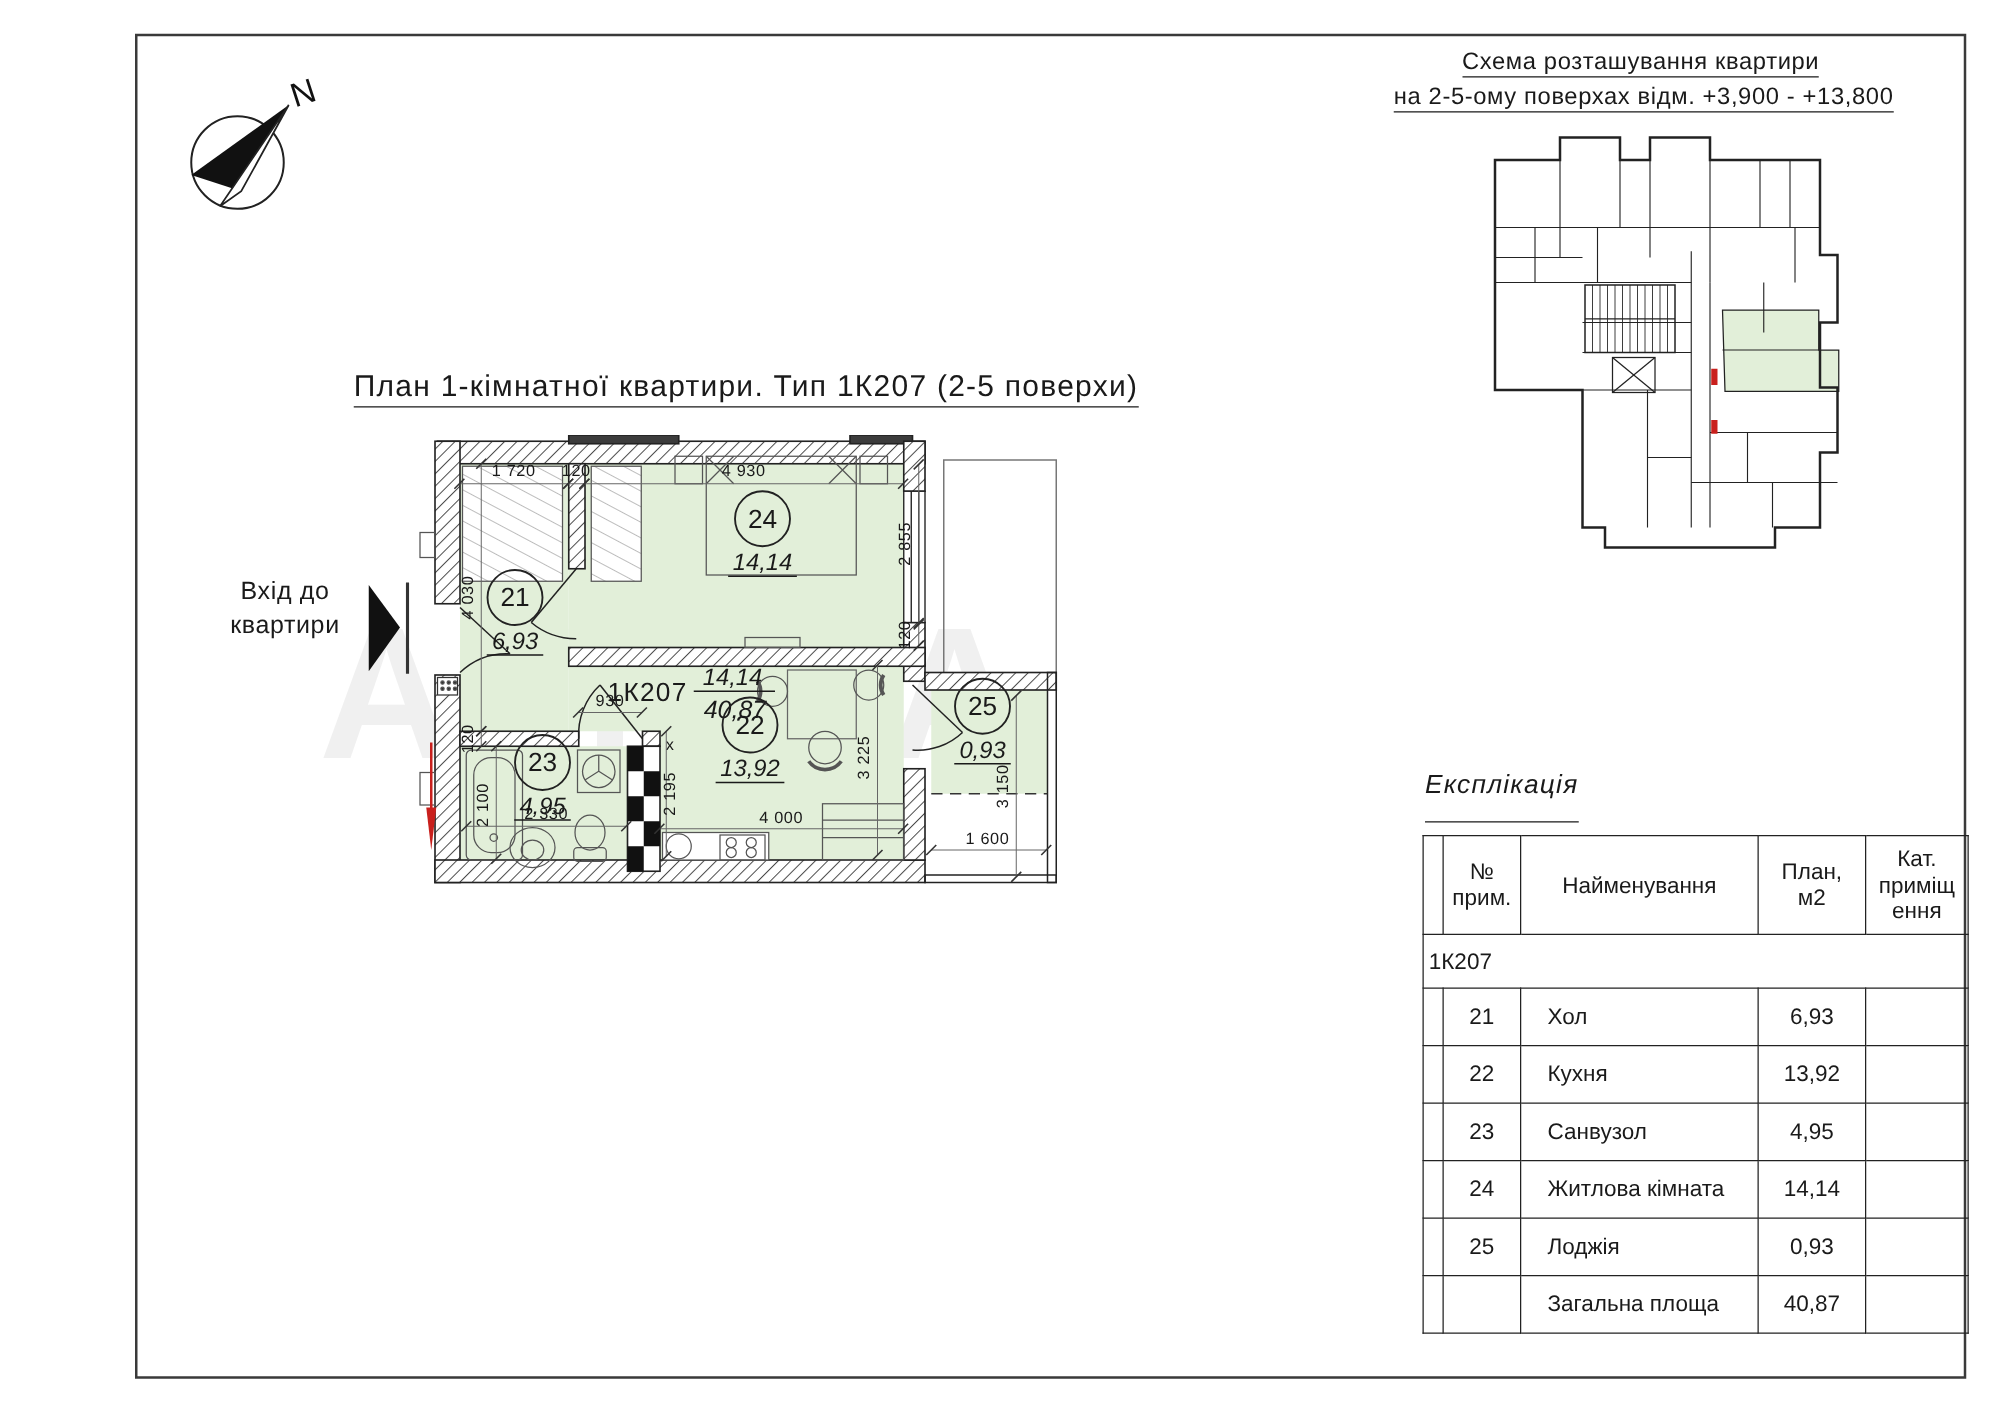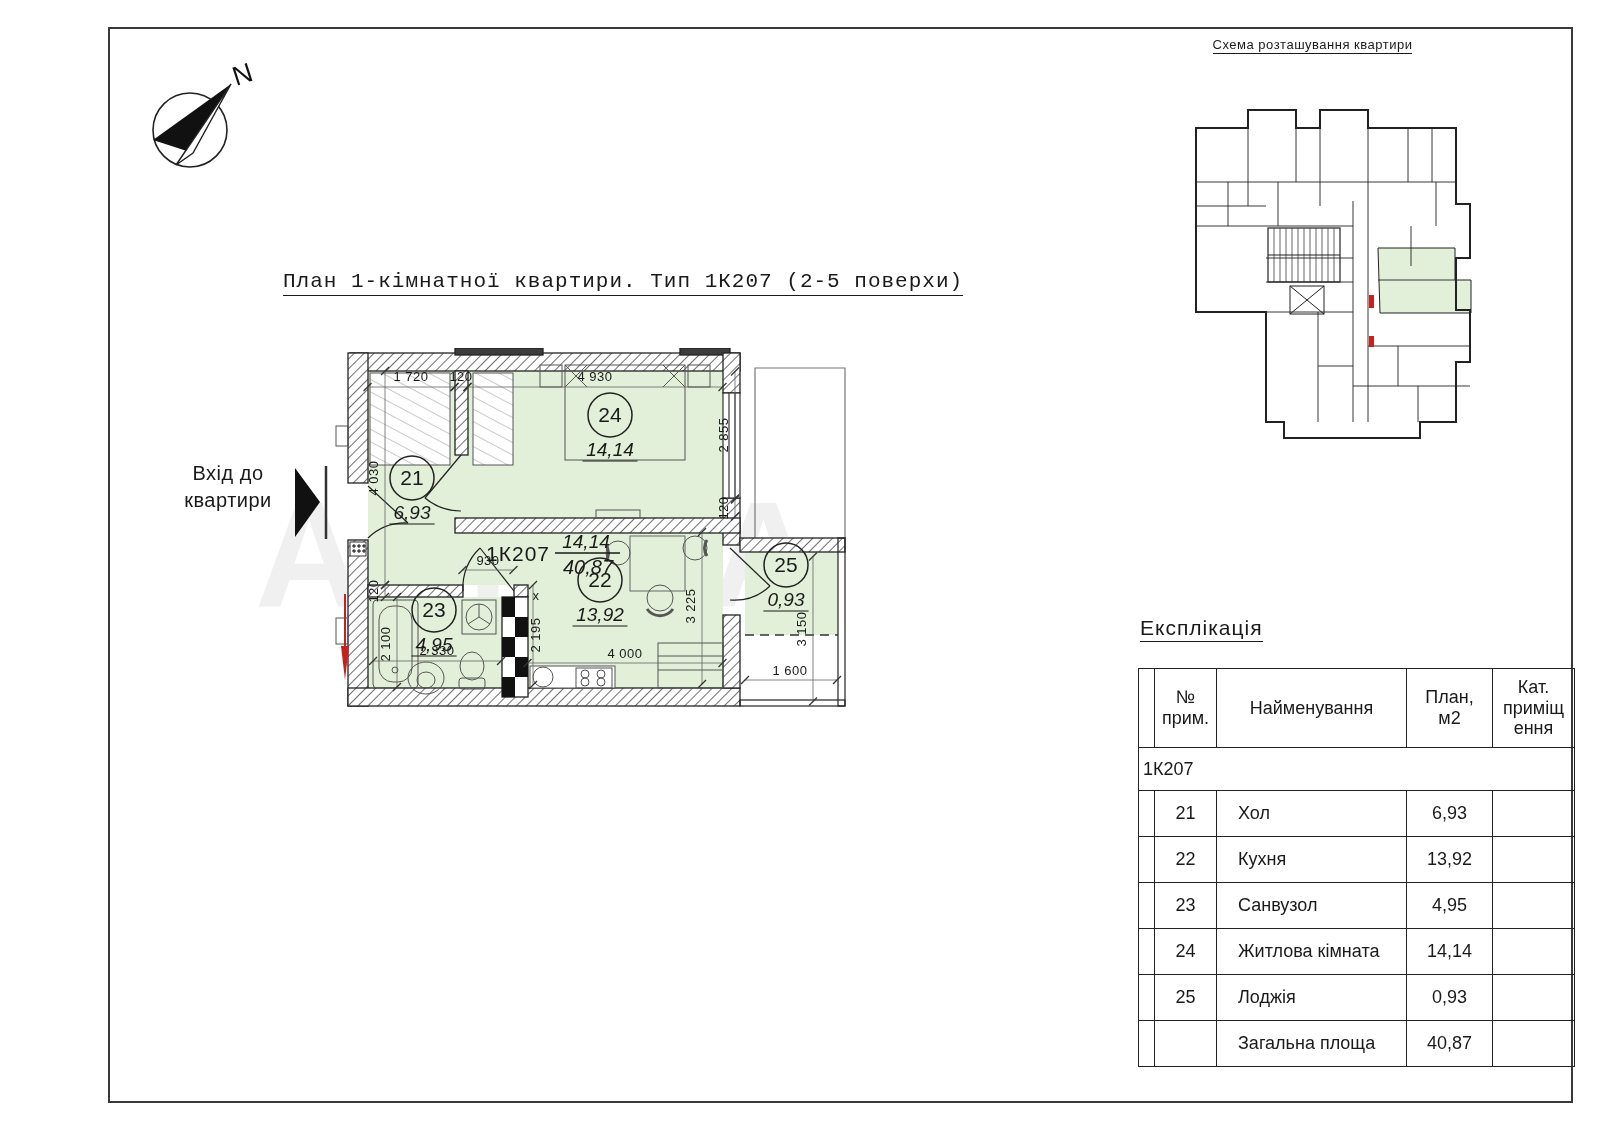--- a/index.html
+++ b/index.html
@@ -1,27 +1,27 @@
 <!DOCTYPE html>
 <html><head>
 <meta charset="utf-8">
 <style>
   html,body{margin:0;padding:0;}
   body{
     width:1600px;height:1132px;position:relative;background:#ffffff;
     font-family:"Liberation Sans", sans-serif;color:#1a1a1a;overflow:hidden;
   }
   .frame{position:absolute;left:108px;top:27px;width:1461px;height:1072px;border:2px solid #3a3a3a;}
-  .plan-title{position:absolute;left:283px;top:270px;font-size:21px;letter-spacing:1px;white-space:nowrap;font-family:Liberation Mono, monospace;}
+  .plan-title{position:absolute;left:283px;top:296px;font-size:24px;letter-spacing:1px;white-space:nowrap;}
   .plan-title span{border-bottom:1.6px solid #1a1a1a;padding-bottom:2px;}
-  .scheme-title{position:absolute;left:1115px;top:36px;width:395px;text-align:center;font-size:13px;line-height:1.45;letter-spacing:0.5px;}
+  .scheme-title{position:absolute;left:1115px;top:36px;width:395px;text-align:center;font-size:19px;line-height:1.45;letter-spacing:0.5px;}
   .scheme-title div span{border-bottom:1.5px solid #1a1a1a;padding-bottom:1px;white-space:nowrap;}
   .entrance-label{position:absolute;left:168px;top:460px;width:120px;text-align:center;font-size:20px;line-height:1.35;letter-spacing:0.5px;}
   .expl-title{position:absolute;left:1140px;top:616px;font-size:21px;letter-spacing:1px;}
-  .expl-title span{border-bottom:1.6px solid #1a1a1a;padding-bottom:2px;}
+  .expl-title span{border-bottom:1.6px solid #1a1a1a;padding-bottom:18px;font-style:italic;}
   .watermark{position:absolute;left:255px;top:468px;font-size:150px;font-weight:bold;letter-spacing:38px;color:rgba(110,110,110,0.10);pointer-events:none;}
   table.expl{position:absolute;left:1138px;top:668px;width:436px;border-collapse:collapse;table-layout:fixed;font-size:18px;}
   table.expl td{border:1.5px solid #222;padding:0;vertical-align:middle;overflow:hidden;}
   table.expl td.hdr{text-align:center;height:78px;line-height:1.15;}
   table.expl td.c-num{text-align:center;}
   table.expl td.c-name{text-align:left;padding-left:21px;}
   table.expl td.c-area{text-align:center;}
   table.expl tr.datarow td{height:45px;}
   table.expl tr.grouprow td{height:42px;text-align:left;padding-left:4px;}
   svg text{font-family:"Liberation Sans", sans-serif;}
@@ -309,20 +309,21 @@
         <circle cx="546" cy="217" r="22" fill="none" stroke="#222" stroke-width="1.5"></circle>
         <text x="546" y="224" text-anchor="middle" font-size="21" fill="#1a1a1a">25</text>
         <text x="546" y="258" text-anchor="middle" font-size="19" font-style="italic" fill="#1a1a1a">0,93</text>
         <line x1="523.4" y1="263" x2="568.6" y2="263" stroke="#1a1a1a" stroke-width="1.2"></line>
       </g>
     </g>
 </svg>
 
 <div class="scheme-title">
   <div><span>Схема розташування квартири</span></div>
+  <div><span>на 2-5-ому поверхах відм. +3,900 - +13,800</span></div>
 </div>
 
 <svg class="abs" style="left:1168px;top:86px;" width="315" height="375" viewBox="0 0 315 375">
   <g>
     <path class="room-green" d="M210,162 H287 V194 H303 V227 H212 Z" stroke="#222" stroke-width="1" fill="#e2efd9"></path>
     <line x1="210" y1="194" x2="287" y2="194" stroke="#222" stroke-width="0.9"></line>
   </g>
   <path d="M28,42 H80 V24 H128 V42 H152 V24 H200 V42 H288 V118 H302 V172 H288 V224 H302 V276 H288 V336 H252 V352 H116 V336 H98 V226 H28 Z" fill="none" stroke="#222" stroke-width="2"></path>
   <g stroke="#222" stroke-width="0.9" fill="none">
     <path d="M80,42 V120 M128,42 V96 M152,42 V120 M200,42 V140 M240,42 V96 M264,42 V96"></path>

